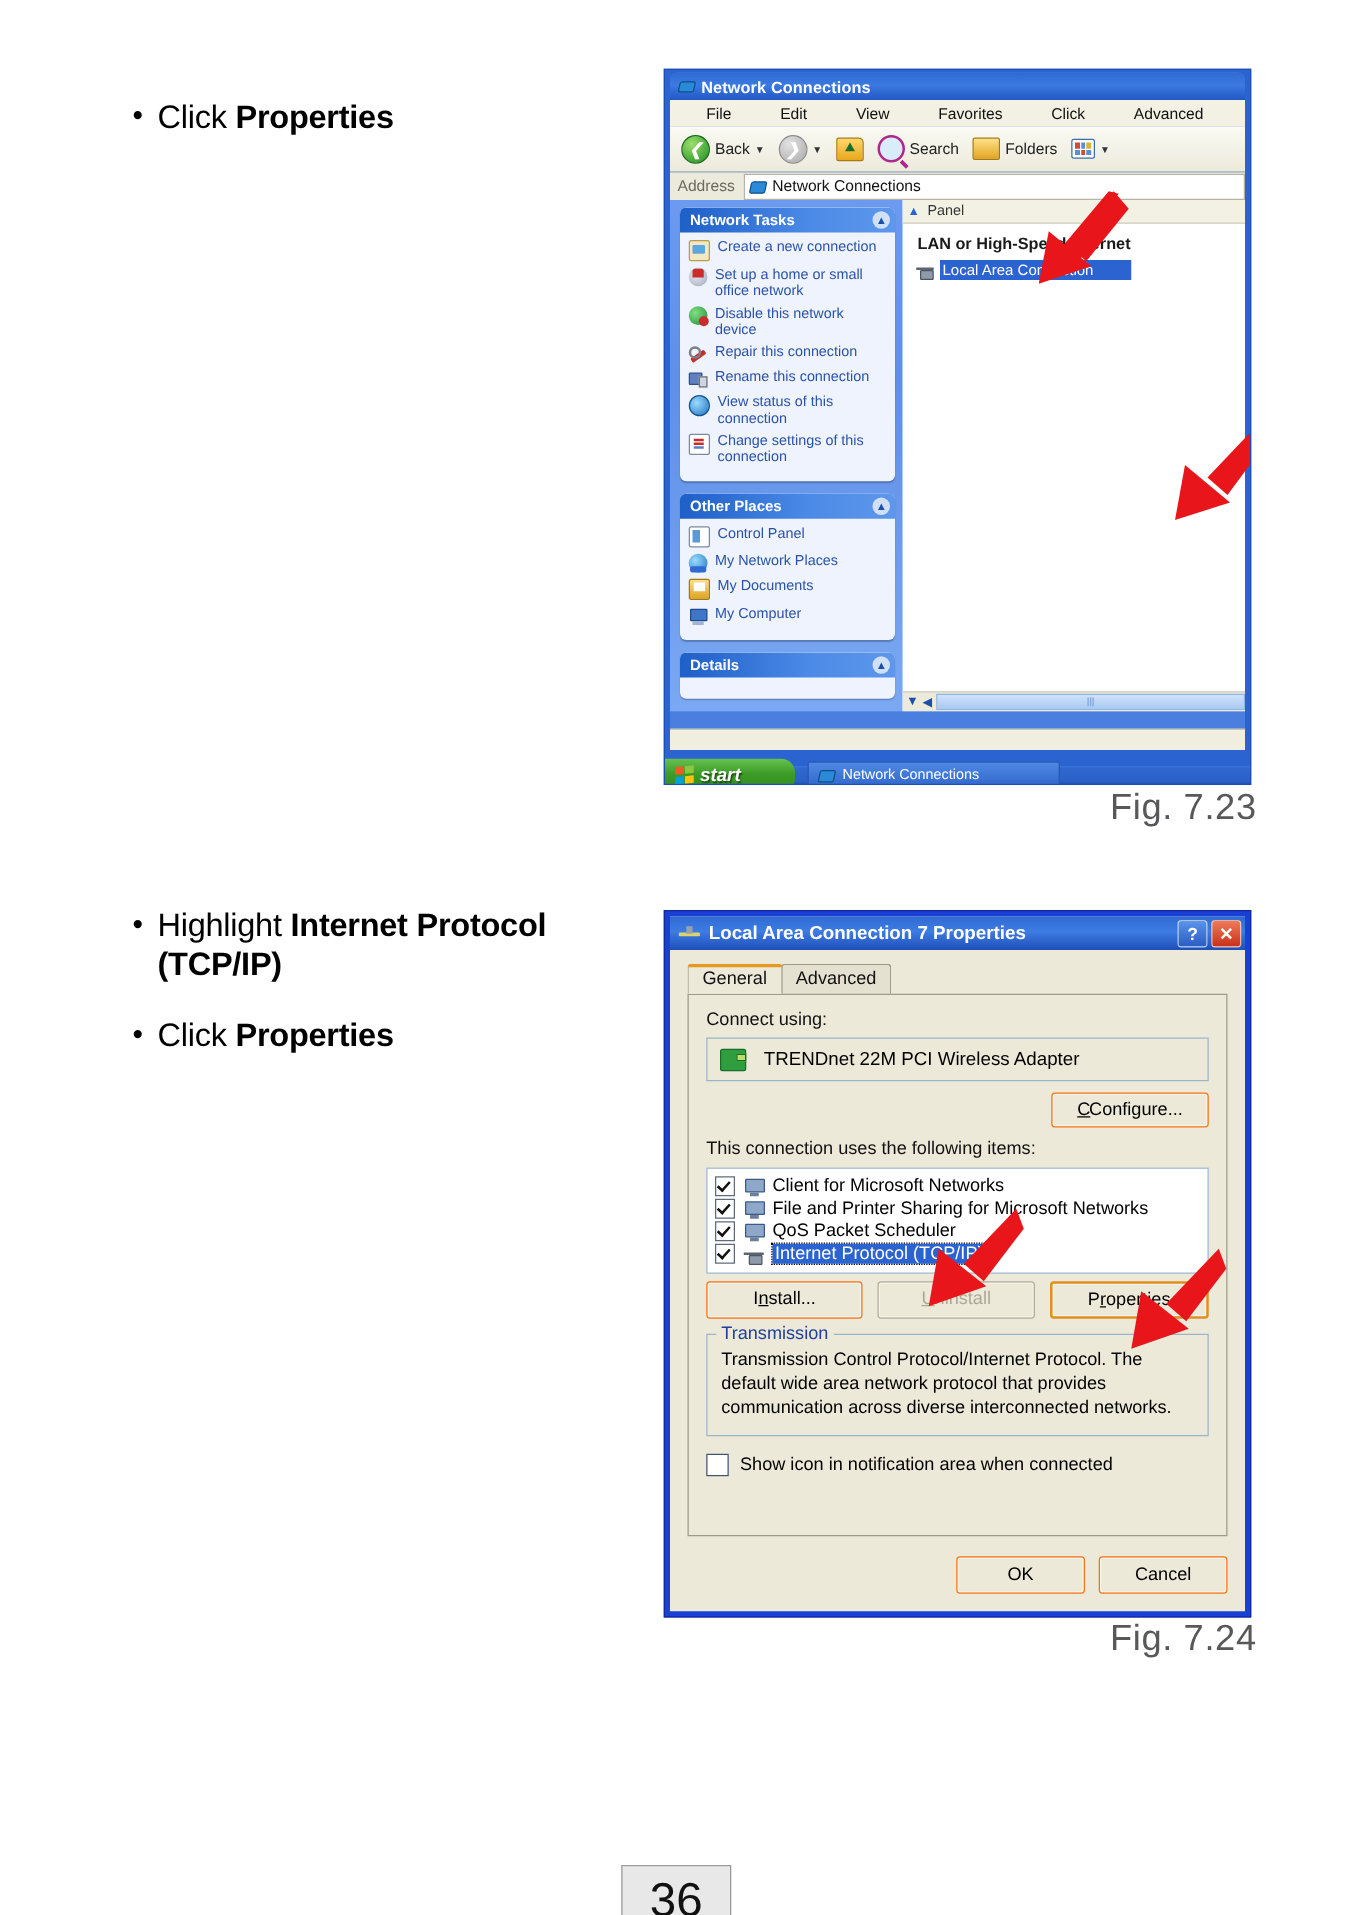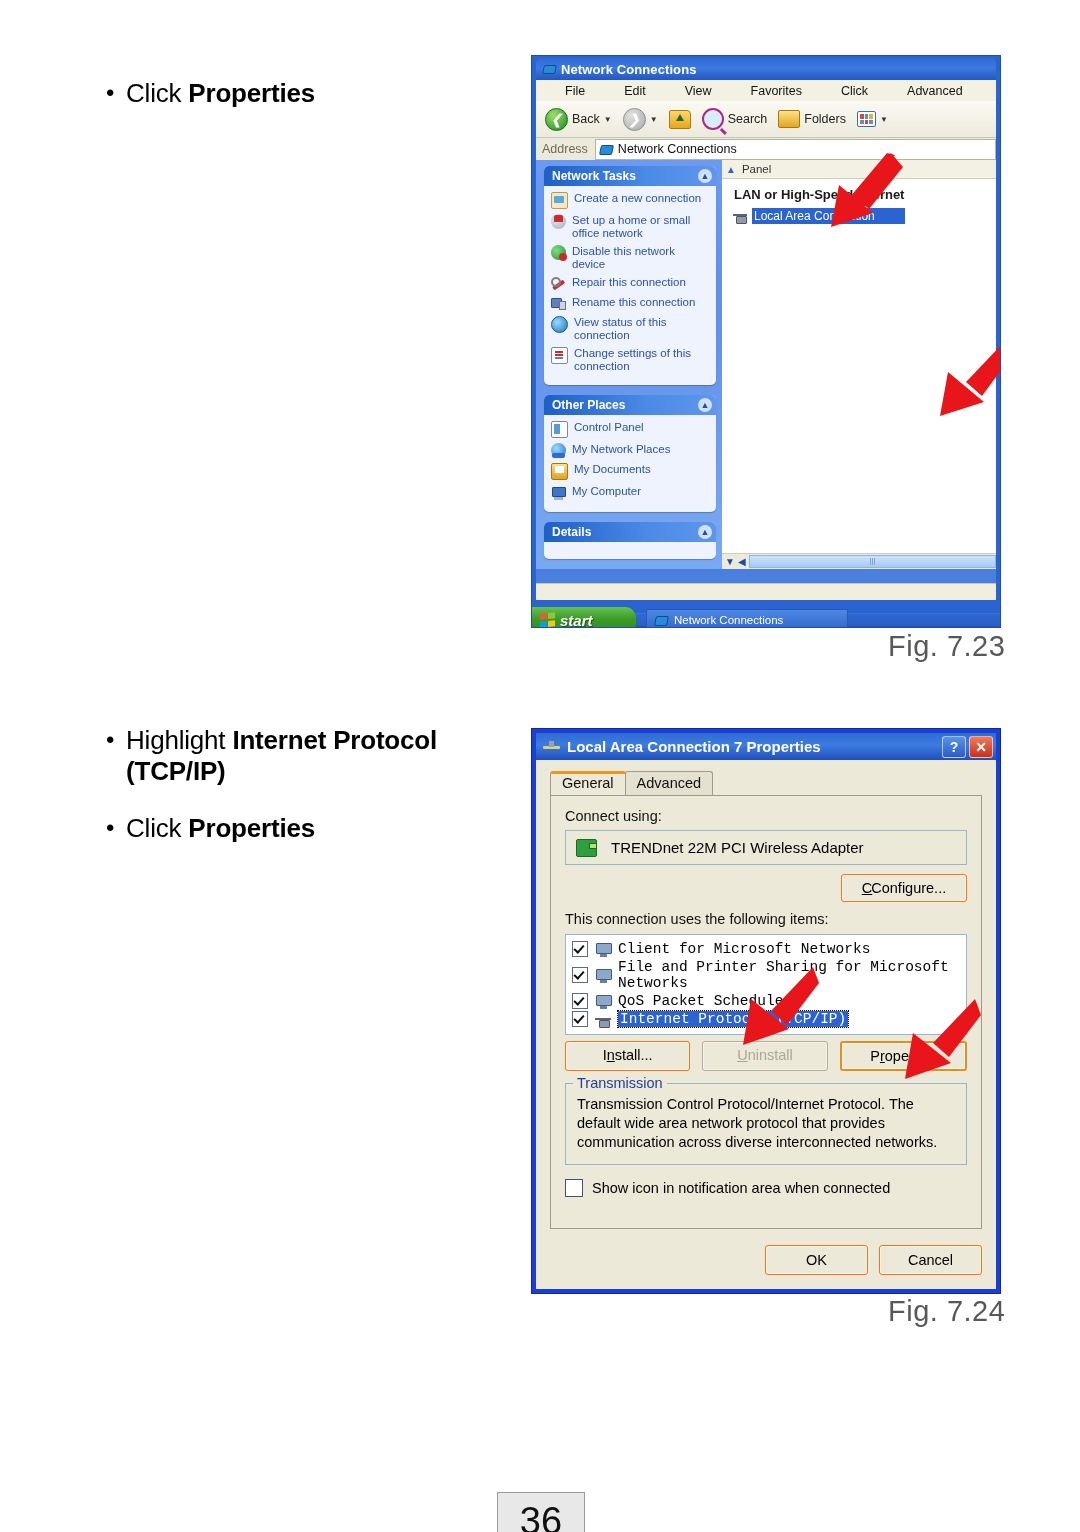--- a/index.html
+++ b/index.html
@@ -224,21 +224,21 @@
     font-size:14.5px;background:#ece9d8;border:1px solid #f97316;border-radius:3px;
     padding:5px 0;min-width:124px;text-align:center;box-shadow:inset 0 0 0 1px #f6f4e9;
   }
   .xbtn.dis{color:#aba897;border-color:#b0ae9f;}
   .xbtn.hi{border:2px solid #e09020;}
   .xbtn u{text-decoration:underline;}
   .itemsbox{
     margin-top:7px;border:1px solid #9ab6c9;background:#fff;padding:5px 4px 6px;
     font-size:14.5px;
   }
-  .irow{display:flex;align-items:center;gap:6px;padding:1px 2px;font-family:Liberation Mono, monospace;}
+  .irow{display:flex;align-items:center;gap:6px;padding:1px 2px;}
   .cb{width:14px;height:14px;background:#fff;border:1px solid #5f6b7a;flex:0 0 auto;position:relative;}
   .cb.on:after{content:"";position:absolute;left:3px;top:1px;width:4px;height:8px;border:solid #111;border-width:0 2px 2px 0;transform:rotate(42deg);}
   .micon{width:18px;height:15px;flex:0 0 auto;position:relative;}
   .micon.mon:before{content:"";position:absolute;left:2px;top:1px;width:14px;height:9px;background:#8fa8c8;border:1px solid #3a5a8a;border-radius:1px;}
   .micon.mon:after{content:"";position:absolute;left:6px;bottom:0;width:7px;height:3px;background:#6b7f9c;}
   .micon.net:before{content:"";position:absolute;left:1px;top:6px;width:16px;height:2px;background:#5b6472;}
   .micon.net:after{content:"";position:absolute;left:5px;top:8px;width:9px;height:6px;background:#8f9aab;border:1px solid #4d5562;border-radius:1px;}
   .irow.sel .txt{background:#2b63d1;color:#fff;outline:1px dotted #000;padding:0 2px;}
   .actionrow{display:flex;gap:12px;margin-top:6px;}
   .actionrow .xbtn{flex:1;min-width:0;}

